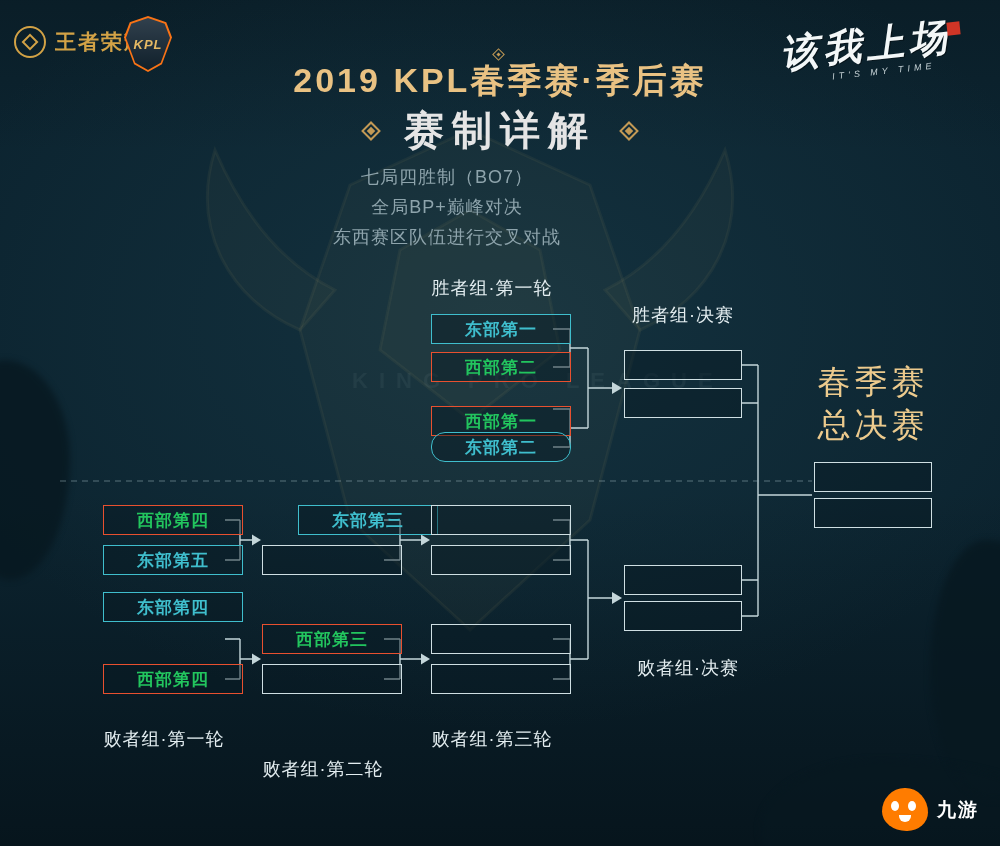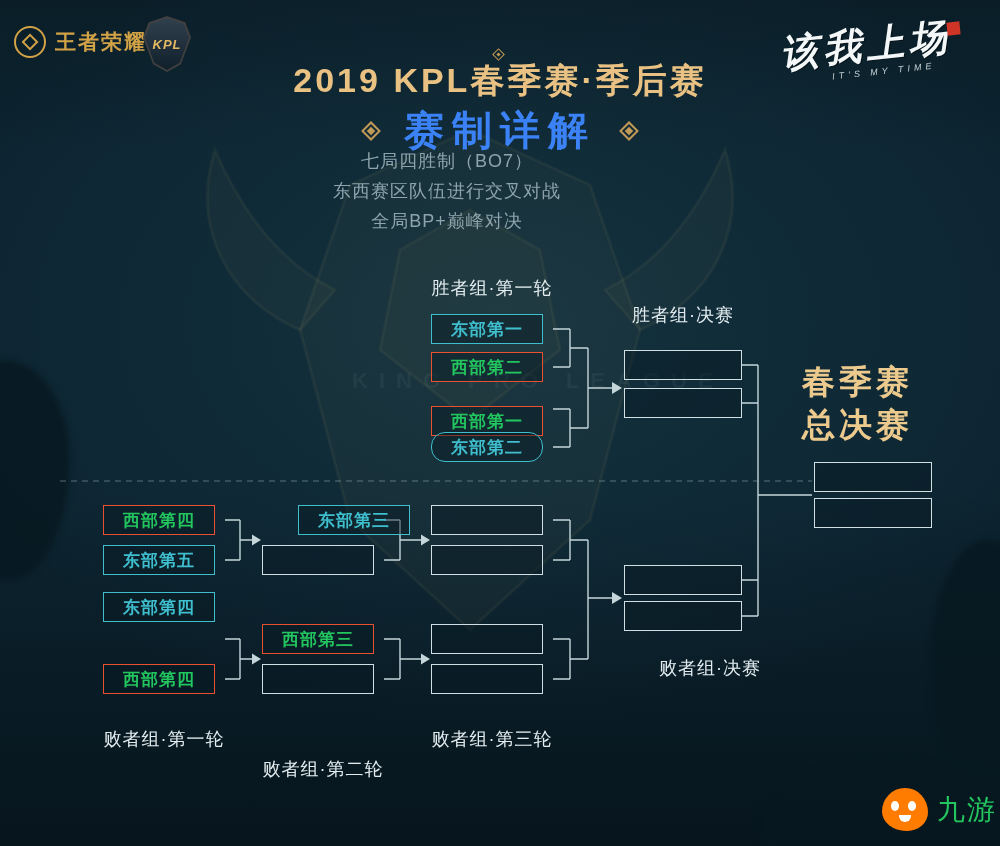--- a/index.html
+++ b/index.html
@@ -17,73 +17,73 @@
   .rock{position:absolute;background:#071820;opacity:.8;filter:blur(3px);border-radius:40% 60% 55% 45%/50% 45% 55% 50%;}
   .wm-emblem{position:absolute;left:120px;top:90px;opacity:.9;}
   .wm-text{position:absolute;left:352px;top:368px;font-size:22px;font-weight:700;
            letter-spacing:11px;color:rgba(214,228,232,.055);}
 
   
   .title{position:absolute;left:0;top:58px;width:1000px;text-align:center;
          color:#e9c283;font-size:34px;font-weight:800;letter-spacing:3px;}
   .subtitle-row{position:absolute;left:0;top:103px;width:1000px;display:flex;
                 justify-content:center;align-items:center;gap:26px;}
-  .subtitle{color:#3b82f6;font-size:40px;font-weight:800;letter-spacing:8px;}
+  .subtitle{color:#e5e5e5;font-size:40px;font-weight:800;letter-spacing:8px;}
   .orn{width:10px;height:10px;border:2px solid #c39a55;transform:rotate(45deg);position:relative;flex:0 0 auto;}
   .orn::after{content:"";position:absolute;left:2px;top:2px;right:2px;bottom:2px;background:#c39a55;}
   .orn-top{position:absolute;left:494px;top:50px;width:7px;height:7px;border-width:1.5px;}
-  .rules{position:absolute;left:0;top:146px;width:894px;text-align:center;
+  .rules{position:absolute;left:0;top:162px;width:894px;text-align:center;
          color:#8ea4ac;font-size:18px;line-height:30px;letter-spacing:1px;}
 
   
   .brand-left{position:absolute;left:14px;top:26px;display:flex;align-items:center;gap:9px;}
   .kog-icon{width:32px;height:32px;border:2px solid #d2a246;border-radius:50%;position:relative;box-sizing:border-box;}
   .kog-icon::after{content:"";position:absolute;left:8px;top:8px;width:12px;height:12px;
                    border:2px solid #d2a246;transform:rotate(45deg);box-sizing:border-box;}
   .kog-text{color:#d2a246;font-size:21px;font-weight:800;letter-spacing:2px;}
-  .kpl-shield{position:absolute;left:143px;top:16px;width:48px;height:56px;
-              background:#404040;clip-path:polygon(50% 0,88% 11%,100% 38%,79% 86%,50% 100%,21% 86%,0 38%,12% 11%);}
+  .kpl-shield{position:absolute;left:124px;top:16px;width:48px;height:56px;
+              background:#f97316;clip-path:polygon(50% 0,88% 11%,100% 38%,79% 86%,50% 100%,21% 86%,0 38%,12% 11%);}
   .kpl-shield-in{position:absolute;left:2px;top:2px;width:44px;height:52px;
               background:linear-gradient(180deg,#31404d,#10202b);
               clip-path:polygon(50% 0,88% 11%,100% 38%,79% 86%,50% 100%,21% 86%,0 38%,12% 11%);
               display:flex;align-items:center;justify-content:center;}
   .kpl-text{color:#e4b964;font-size:13px;font-weight:800;font-style:italic;letter-spacing:1px;}
   .slogan{position:absolute;right:48px;top:20px;transform:rotate(-6deg);
           color:#f3f7f8;font-size:38px;font-weight:800;font-style:italic;letter-spacing:5px;
           text-shadow:1px 1px 0 rgba(0,0,0,.4);}
   .seal{position:absolute;right:40px;top:22px;width:13px;height:13px;background:#cf3526;transform:rotate(-6deg);}
   .slogan-sub{position:absolute;right:64px;top:66px;transform:rotate(-6deg);
               color:#c6d2d6;font-size:9px;letter-spacing:4px;font-style:italic;}
 
   
-  .box{position:absolute;width:112px;height:30px;box-sizing:border-box;
+  .box{position:absolute;width:140px;height:30px;box-sizing:border-box;
        border:1px solid #d4e2e6;background:rgba(8,26,36,.45);
        display:flex;align-items:center;justify-content:center;
        font-size:17px;font-weight:700;letter-spacing:1px;color:#d4e2e6;}
   .box.east{border-color:#3fbecd;color:#3fbecd;}
   .box.west{border-color:#e8502f;color:#22c55e;font-family:Liberation Serif, serif;}
   .box.slot{border-color:#cfdfe3;}
   .box.w118{width:118px;}
 
   .rlabel{position:absolute;width:160px;text-align:center;color:#e3edf0;
           font-size:18px;font-weight:500;letter-spacing:1px;}
-  .gf-title{position:absolute;left:802px;top:360px;width:142px;text-align:left;
-            color:#ecca8d;font-size:33px;font-weight:700;letter-spacing:4px;line-height:43px;}
+  .gf-title{position:absolute;left:802px;top:360px;width:142px;text-align:center;
+            color:#ecca8d;font-size:33px;font-weight:400;letter-spacing:4px;line-height:43px;}
 
   
   .niu{position:absolute;left:882px;top:788px;display:flex;align-items:center;gap:9px;}
   .niu-face{width:46px;height:43px;background:#ff7c00;position:relative;
             border-radius:50% 50% 46% 54%/56% 58% 44% 46%;}
   .niu-face::before{content:"";position:absolute;left:9px;top:13px;width:8px;height:10px;
                     background:#fff;border-radius:50%;}
   .niu-face::after{content:"";position:absolute;left:26px;top:13px;width:8px;height:10px;
                    background:#fff;border-radius:50%;}
   .niu-mouth{position:absolute;left:17px;top:27px;width:12px;height:7px;background:#fff;
              border-radius:0 0 10px 10px;}
-  .niu-text{color:#22c55e;font-size:28px;font-weight:400;letter-spacing:2px;}
+  .niu-text{color:#ffffff;font-size:19px;font-weight:700;letter-spacing:2px;}
 </style>
 </head>
 <body>
 
 <div class="layer bg-grad"></div>
 <div class="rock" style="left:-40px;top:360px;width:110px;height:220px;"></div>
 <div class="rock" style="left:930px;top:540px;width:140px;height:260px;"></div>
 <div class="rock" style="left:760px;top:760px;width:300px;height:140px;opacity:.6;"></div>
 
 <svg class="wm-emblem" width="700" height="620" viewBox="0 0 700 620">
@@ -111,22 +111,22 @@
 <div class="orn orn-top"></div>
 
 <div class="title">2019 KPL春季赛·季后赛</div>
 <div class="subtitle-row">
   <span class="orn"></span>
   <span class="subtitle">赛制详解</span>
   <span class="orn"></span>
 </div>
 <div class="rules">
   <div>七局四胜制（BO7）</div>
+  <div>全局BP+巅峰对决</div>
   <div>东西赛区队伍进行交叉对战</div>
-  <div>全局BP+巅峰对决</div>
 </div>
 
 <svg class="layer" viewBox="0 0 1000 846">
   <g stroke="#c4d6da" stroke-width="1.4" fill="none">
 
     <path d="M553 329 H570 M553 367 H570 M570 329 V367 M570 348 H588"></path>
     <path d="M553 409 H570 M553 447 H570 M570 409 V447 M570 428 H588"></path>
     <path d="M588 348 V428 M588 388 H612"></path>
 
     <path d="M742 365 H758 M742 403 H758"></path>
@@ -152,21 +152,21 @@
     <path d="M252 534.5 L261 540 L252 545.5 Z"></path>
     <path d="M252 653.5 L261 659 L252 664.5 Z"></path>
     <path d="M421 534.5 L430 540 L421 545.5 Z"></path>
     <path d="M421 653.5 L430 659 L421 664.5 Z"></path>
   </g>
   <path d="M60 481 H812" stroke="rgba(150,175,182,.55)" stroke-width="1" stroke-dasharray="6 5" fill="none"></path>
 </svg>
 
 <div class="rlabel" style="left:412px;top:276px;">胜者组·第一轮</div>
 <div class="rlabel" style="left:603px;top:303px;">胜者组·决赛</div>
-<div class="rlabel" style="left:630px;top:656px;">败者组·决赛</div>
+<div class="rlabel" style="left:608px;top:656px;">败者组·决赛</div>
 <div class="rlabel" style="left:84px;top:727px;">败者组·第一轮</div>
 <div class="rlabel" style="left:243px;top:727px;margin-top:30px;">败者组·第二轮</div>
 <div class="rlabel" style="left:412px;top:727px;">败者组·第三轮</div>
 
 <div class="gf-title">
   <div>春季赛</div>
   <div>总决赛</div>
 </div>
 
 <div class="box east" style="left:431px;top:314px;">东部第一</div>

